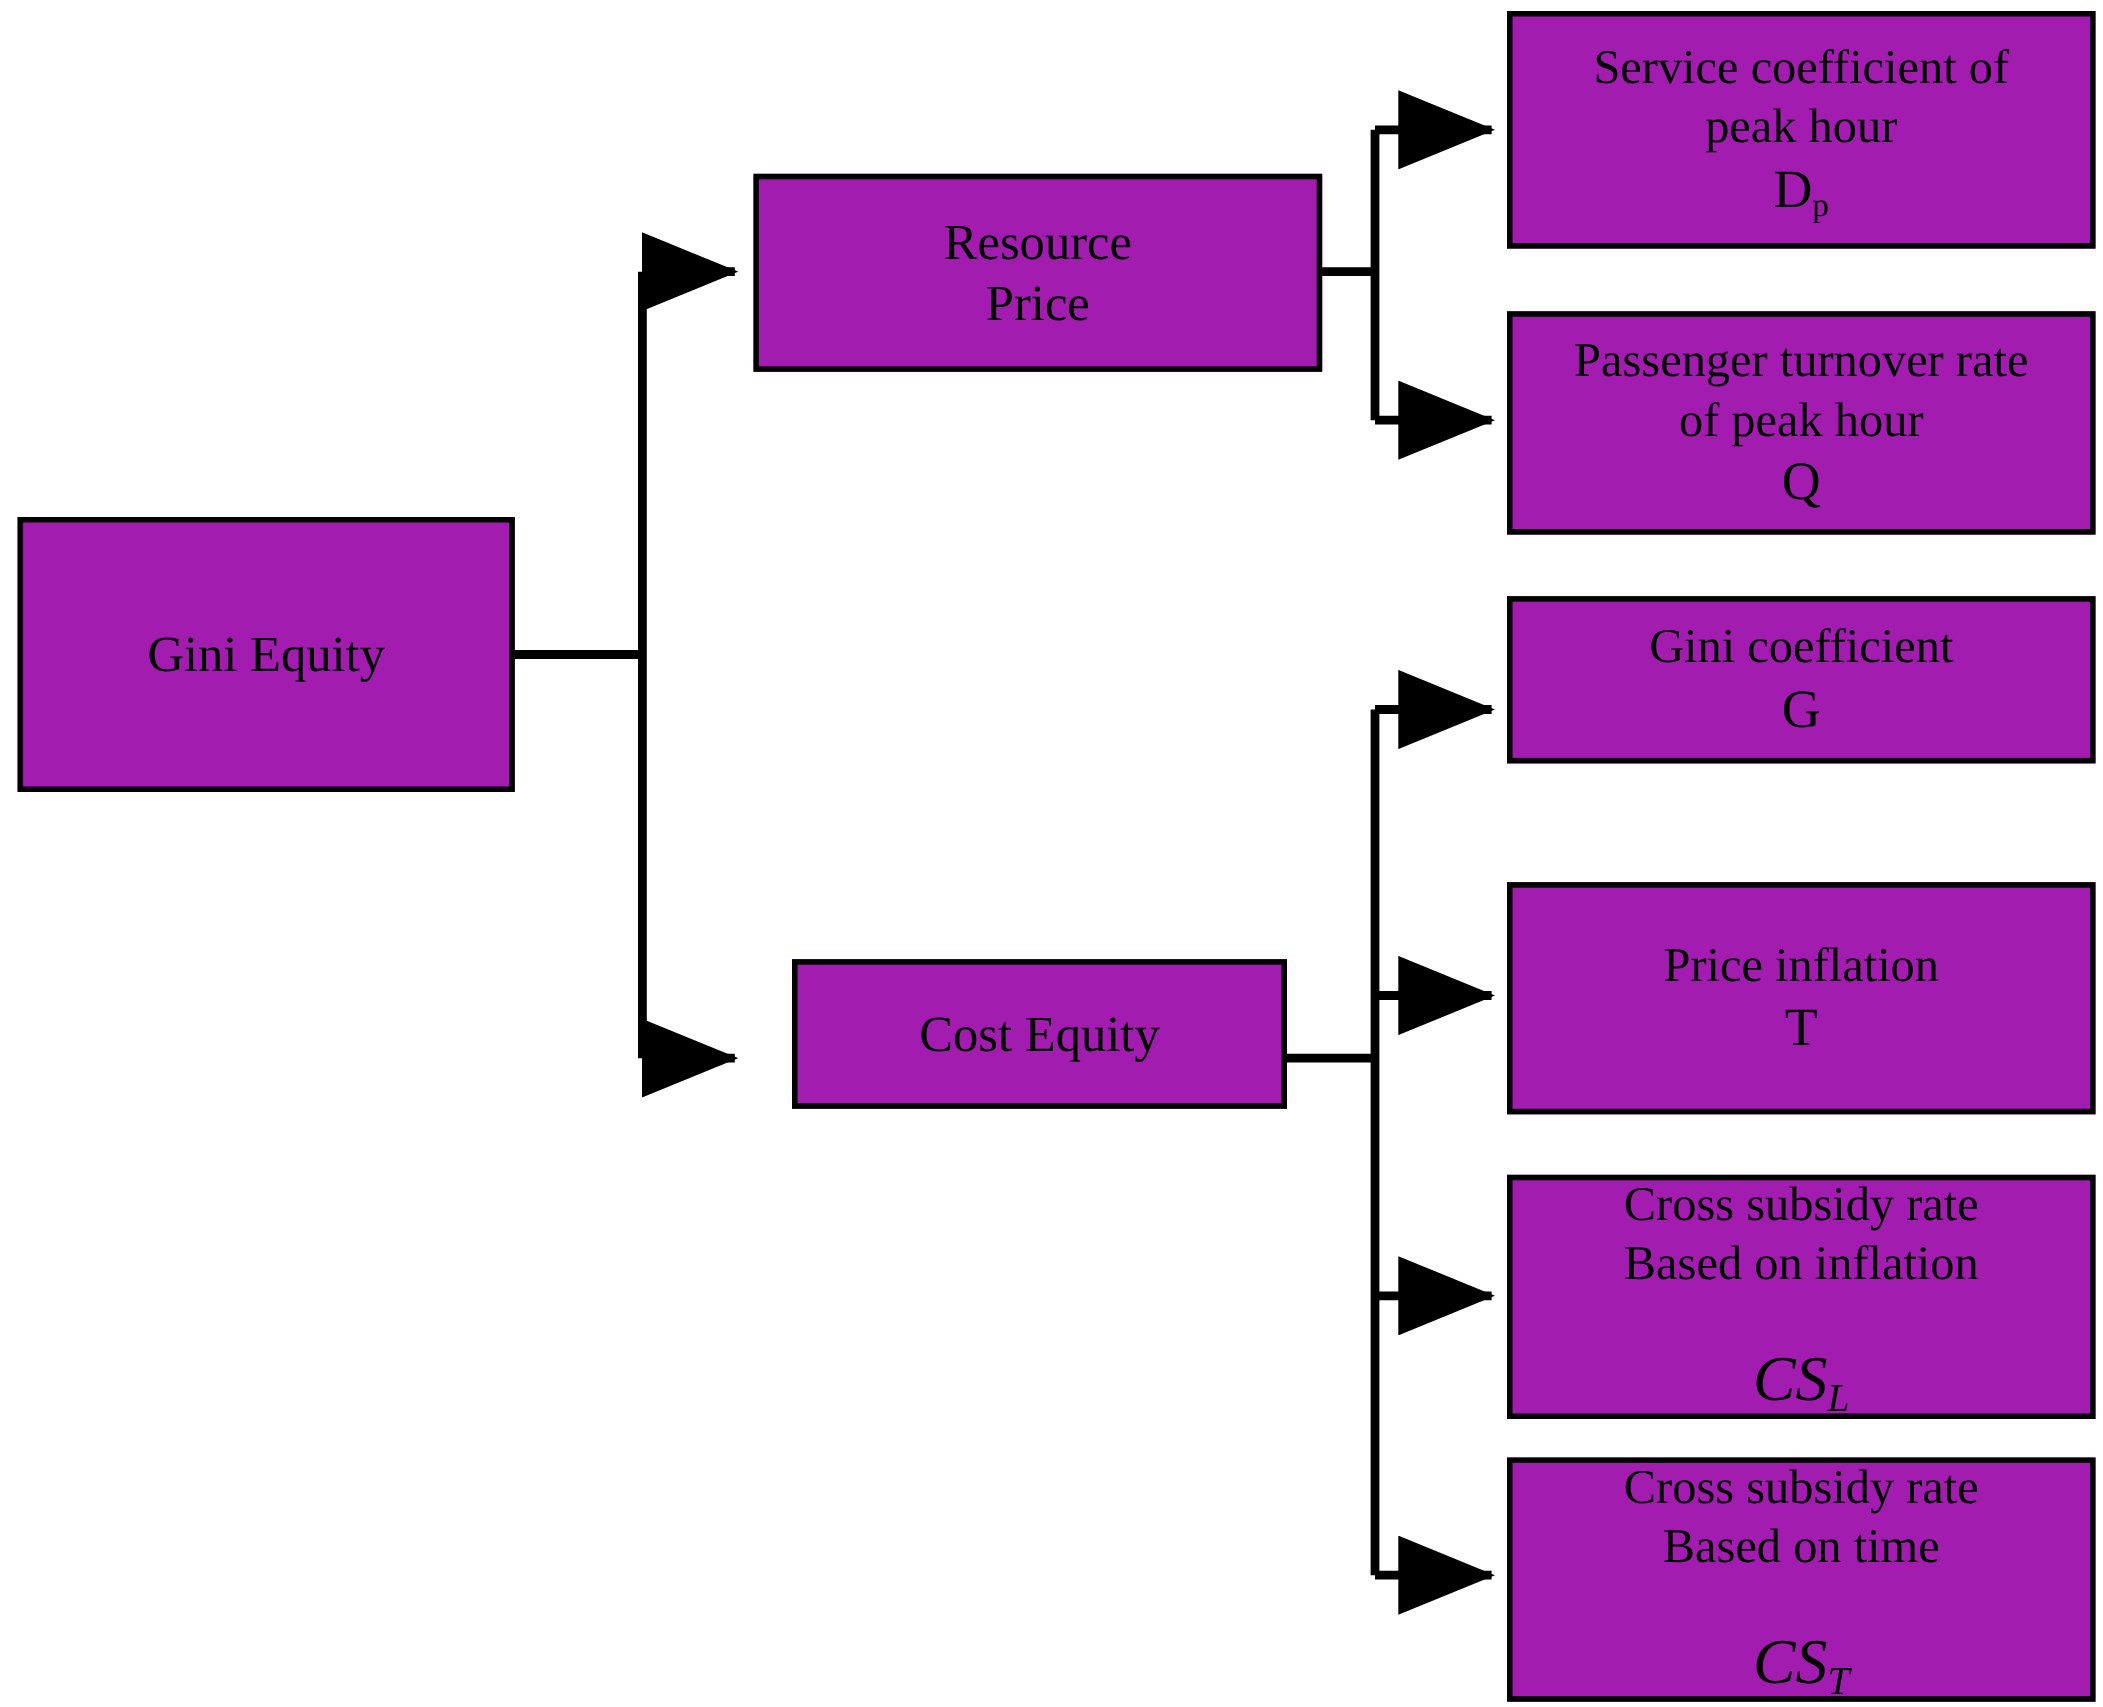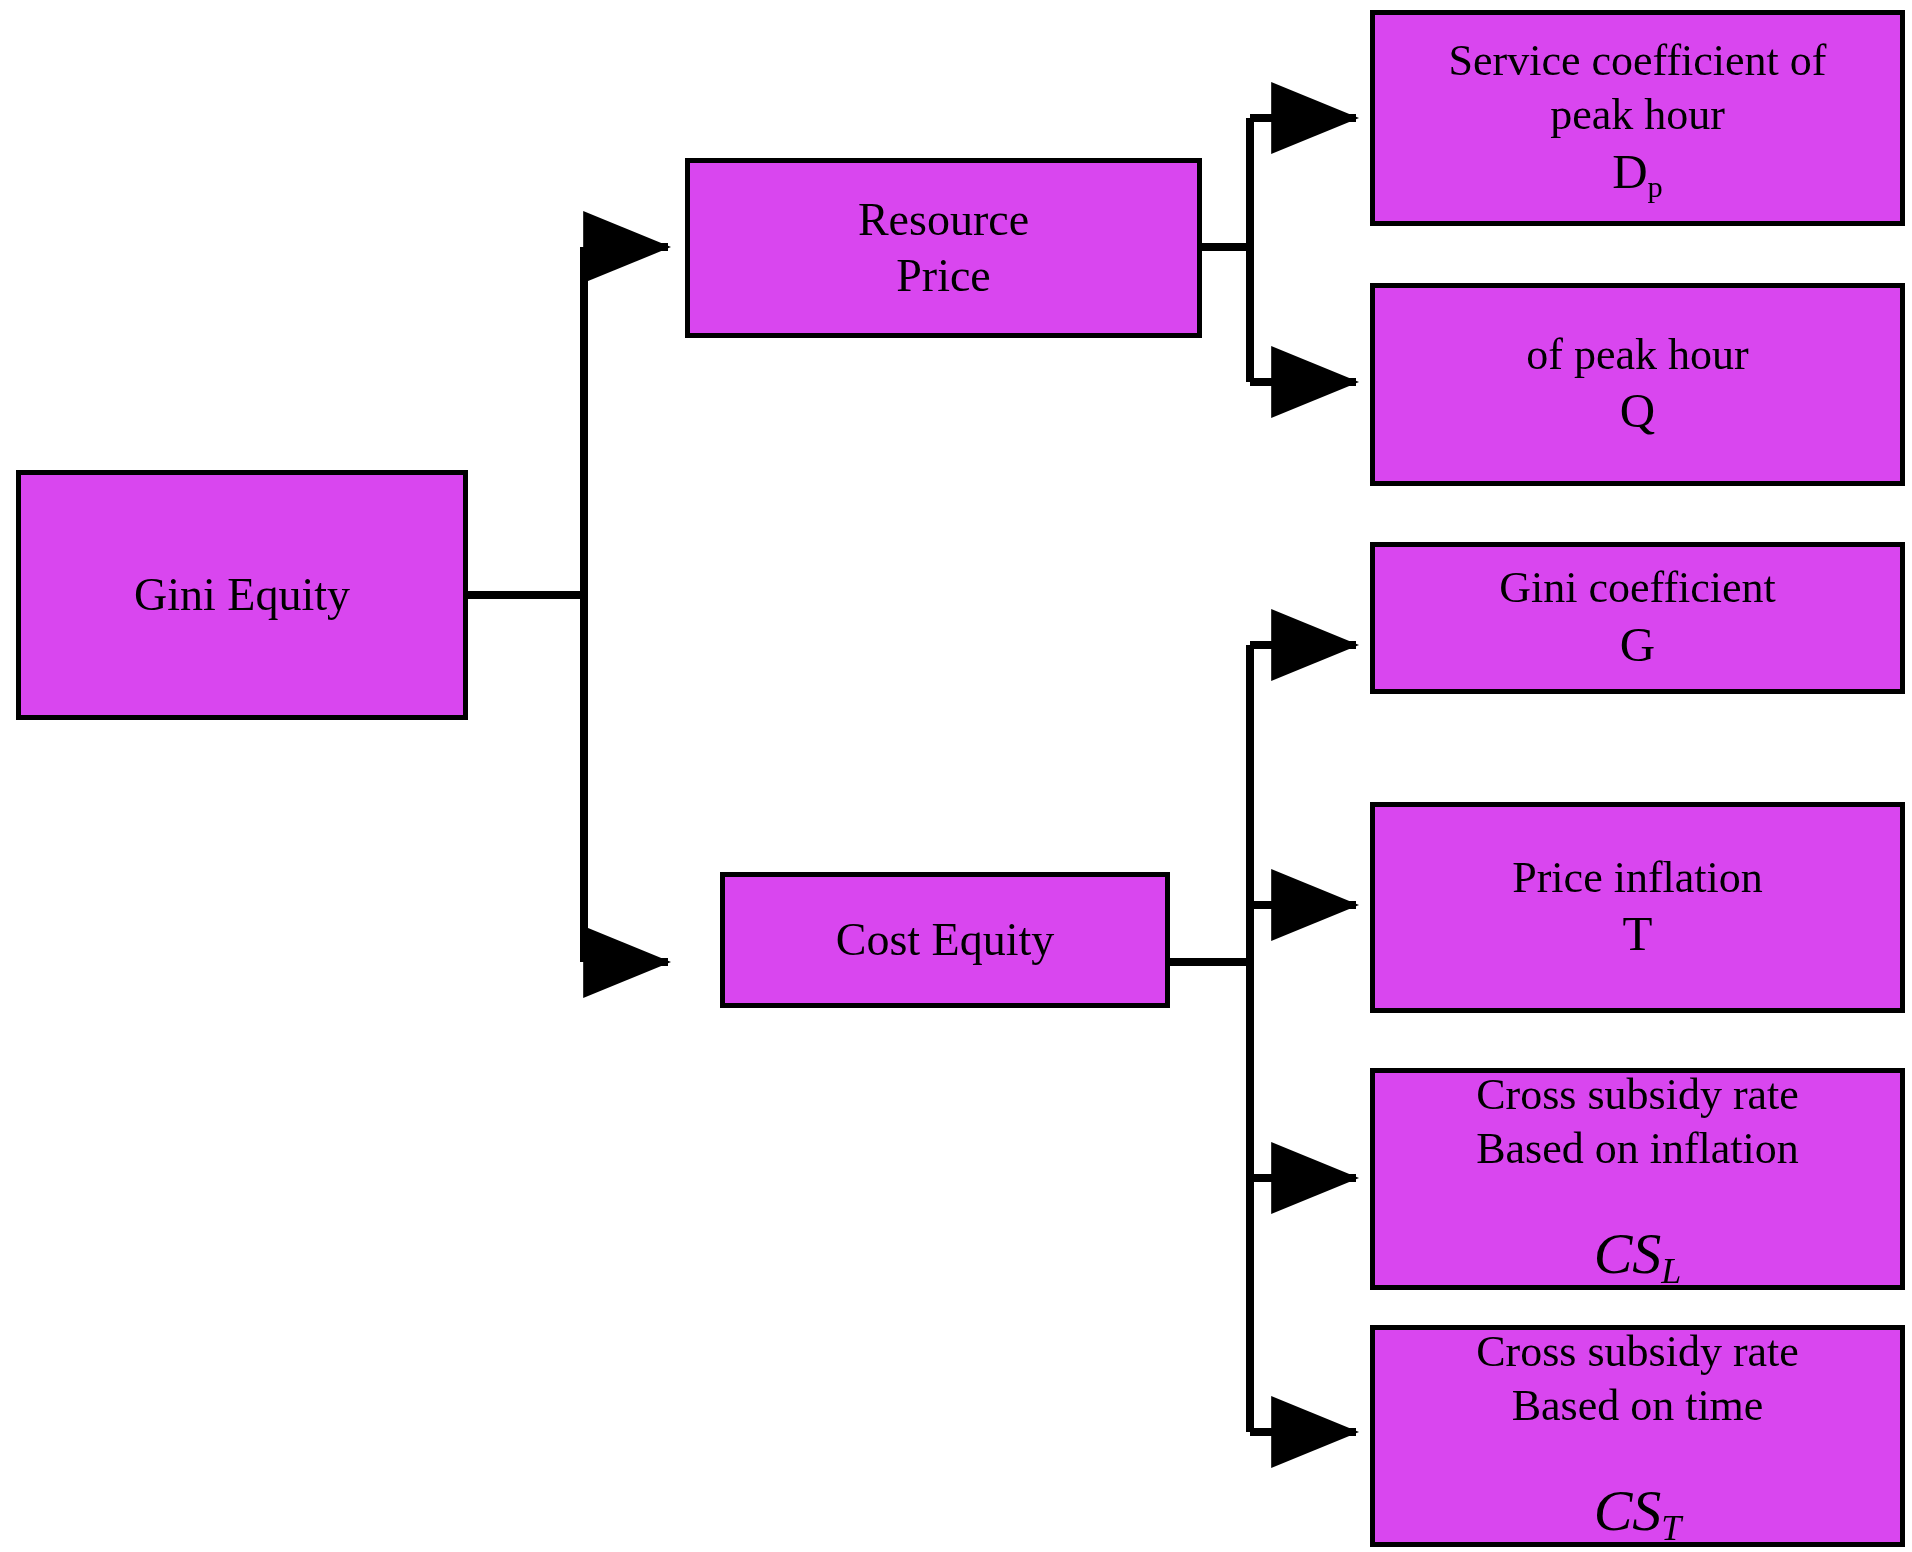--- a/index.html
+++ b/index.html
@@ -21,21 +21,21 @@
     position: absolute;
     left: 0;
     top: 0;
     width: 1912px;
     height: 1552px;
     pointer-events: none;
   }
   .node {
     position: absolute;
     box-sizing: border-box;
-    background: #d946ef;
+    background: #a21caf;
     border: 5px solid #000000;
     display: flex;
     flex-direction: column;
     align-items: center;
     justify-content: center;
     text-align: left;
     line-height: 1.22;
     z-index: 3;
   }
   .node .line {
@@ -109,20 +109,21 @@
     <span class="line">Cost Equity</span>
   </div>
 
   <div class="node lvl3" style="left:1370px; top:10px; width:535px; height:216px;">
     <span class="line">Service coefficient of</span>
     <span class="line">peak hour</span>
     <span class="line sym"><span>D</span><sub>p</sub></span>
   </div>
 
   <div class="node lvl3" style="left:1370px; top:283px; width:535px; height:203px;">
+    <span class="line">Passenger turnover rate</span>
     <span class="line">of peak hour</span>
     <span class="line sym"><span>Q</span><sub></sub></span>
   </div>
 
   <div class="node lvl3" style="left:1370px; top:542px; width:535px; height:152px;">
     <span class="line">Gini coefficient</span>
     <span class="line sym"><span>G</span><sub></sub></span>
   </div>
 
   <div class="node lvl3" style="left:1370px; top:802px; width:535px; height:211px;">

